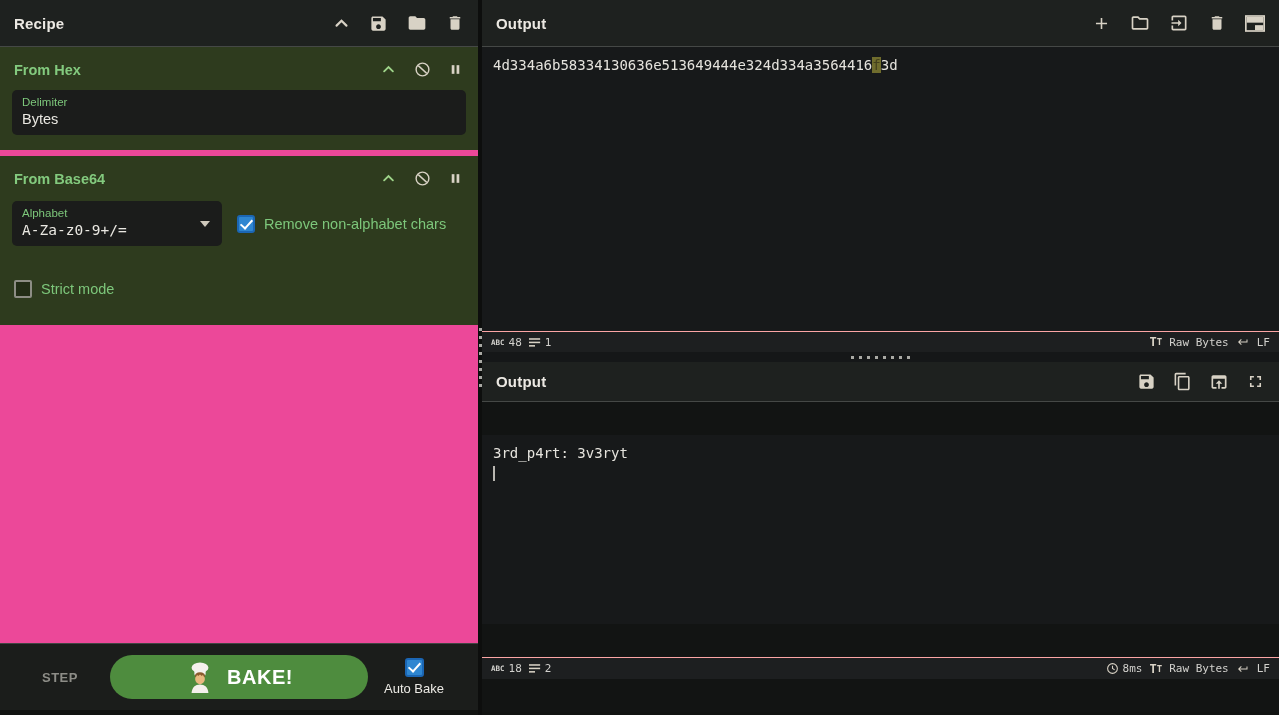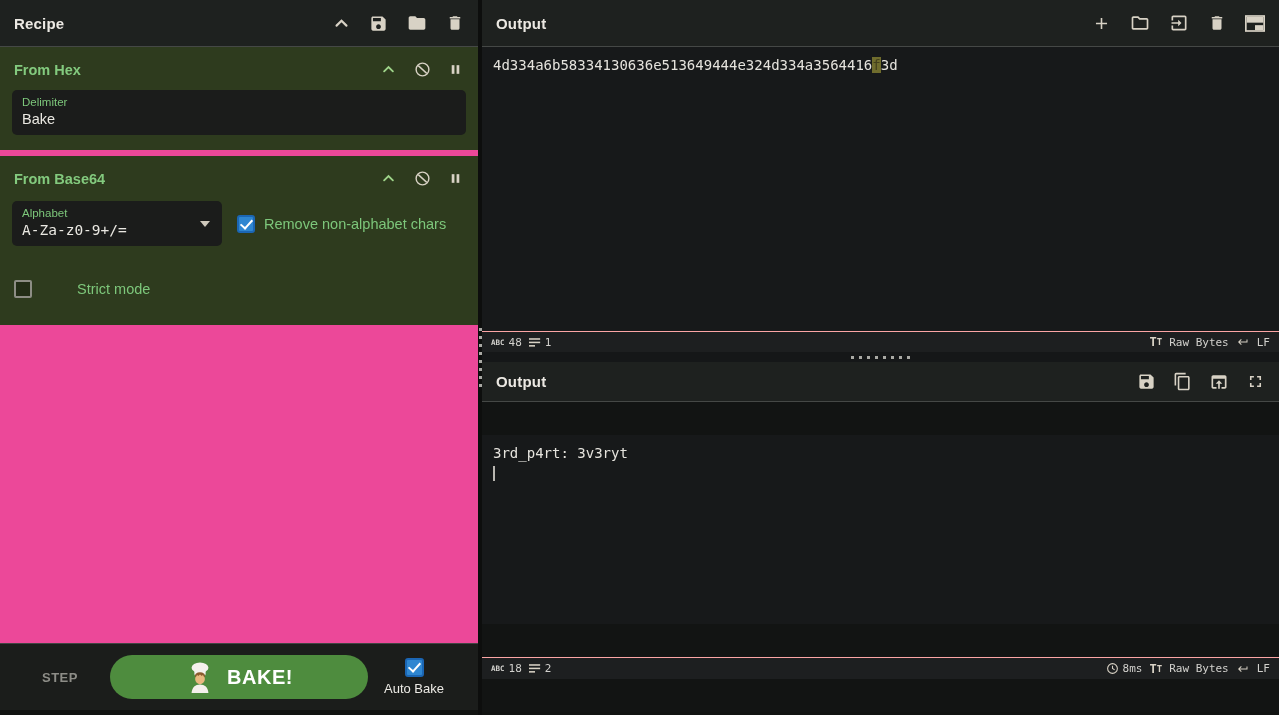--- a/index.html
+++ b/index.html
@@ -125,21 +125,21 @@
               <svg width="13" height="15" viewBox="0 0 24 24" fill="currentColor">
                   <rect x="5" y="4" width="5" height="16"></rect>
                   <rect x="14" y="4" width="5" height="16"></rect>
                 </svg>
             </span>
           </span>
         </div>
         <div style="padding:0 12px 15px;">
           <div class="ing-box">
             <div class="ing-label">Delimiter</div>
-            <div class="ing-value">Bake</div>
+            <div class="ing-value">Bytes</div>
           </div>
         </div>
       </div>
 
       <div class="op">
         <div class="op-header">
           <span class="op-title">From Base64</span>
           <span class="op-icons">
             <span class="icon" style="color:#9ed389">
               <svg width="15" height="15" viewBox="0 0 24 24">
@@ -164,21 +164,21 @@
           <div class="ing-box" style="width:210px;">
             <div class="ing-label">Alphabet</div>
             <div class="ing-value mono">A-Za-z0-9+/=</div>
             <span class="caret-down"></span>
           </div>
           <div class="row" style="margin-left:15px;">
             <span class="cb checked"></span>
             <span class="cb-label">Remove non-alphabet chars</span>
           </div>
         </div>
-        <div class="row" style="padding:34px 12px 27px 14px;gap:36px;">
+        <div class="row" style="padding:34px 12px 27px 14px;">
           <span class="cb unchecked"></span>
           <span class="cb-label">Strict mode</span>
         </div>
       </div>
 
     </div>
 
     <div class="controls">
       <button class="step-btn">STEP</button>
       <button class="bake-btn">

